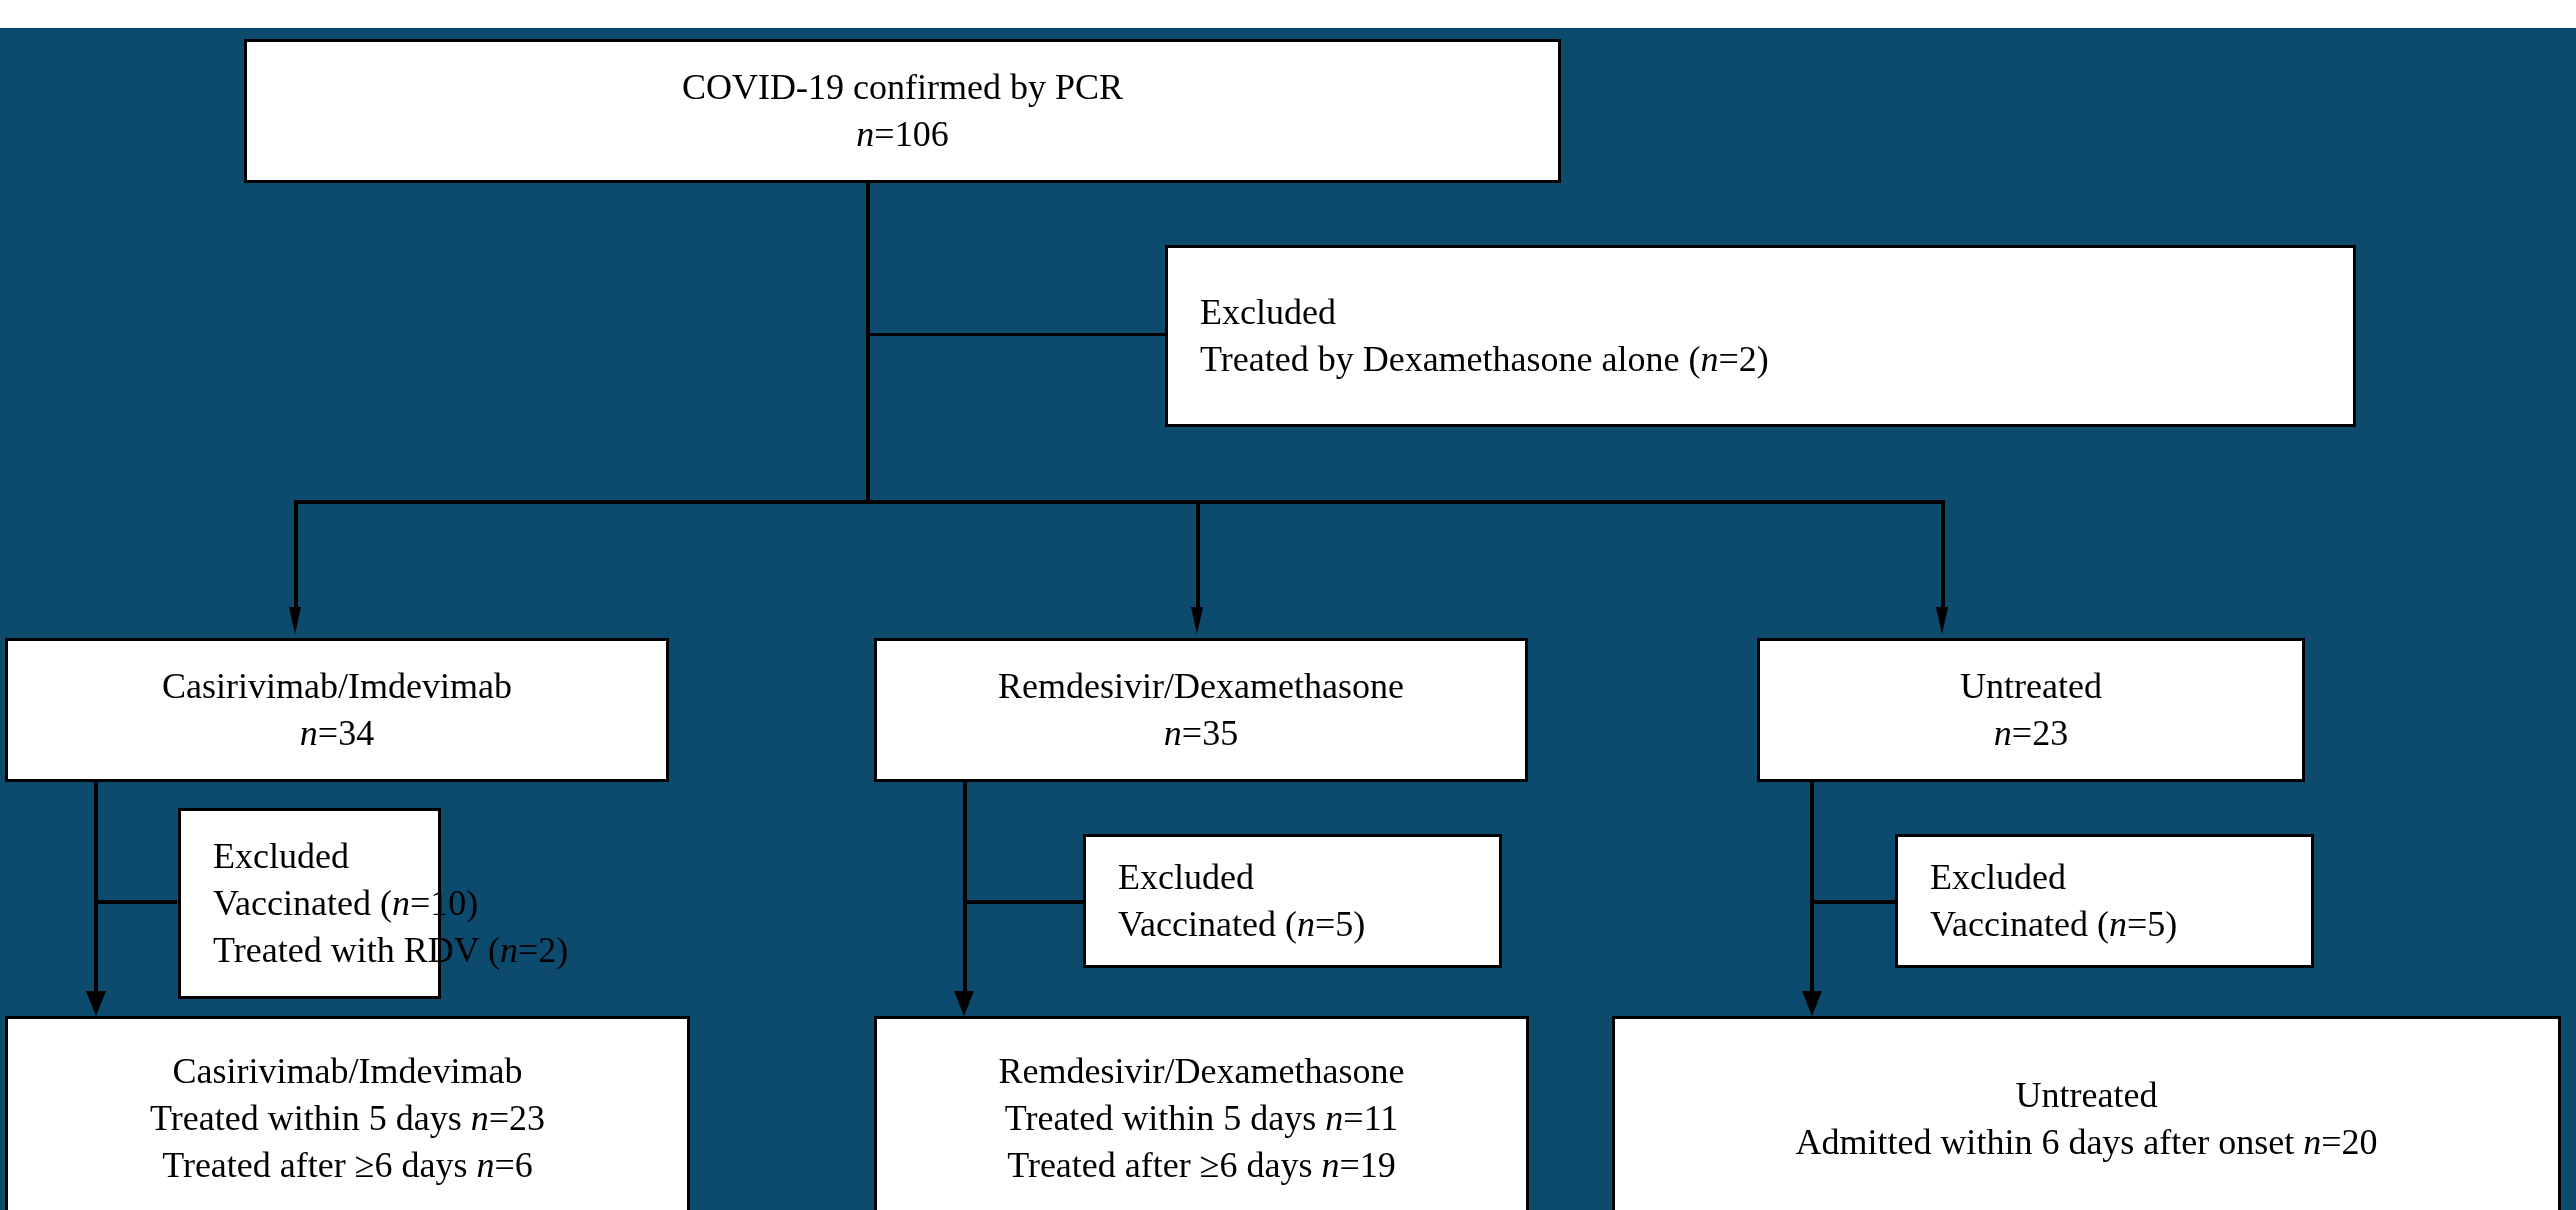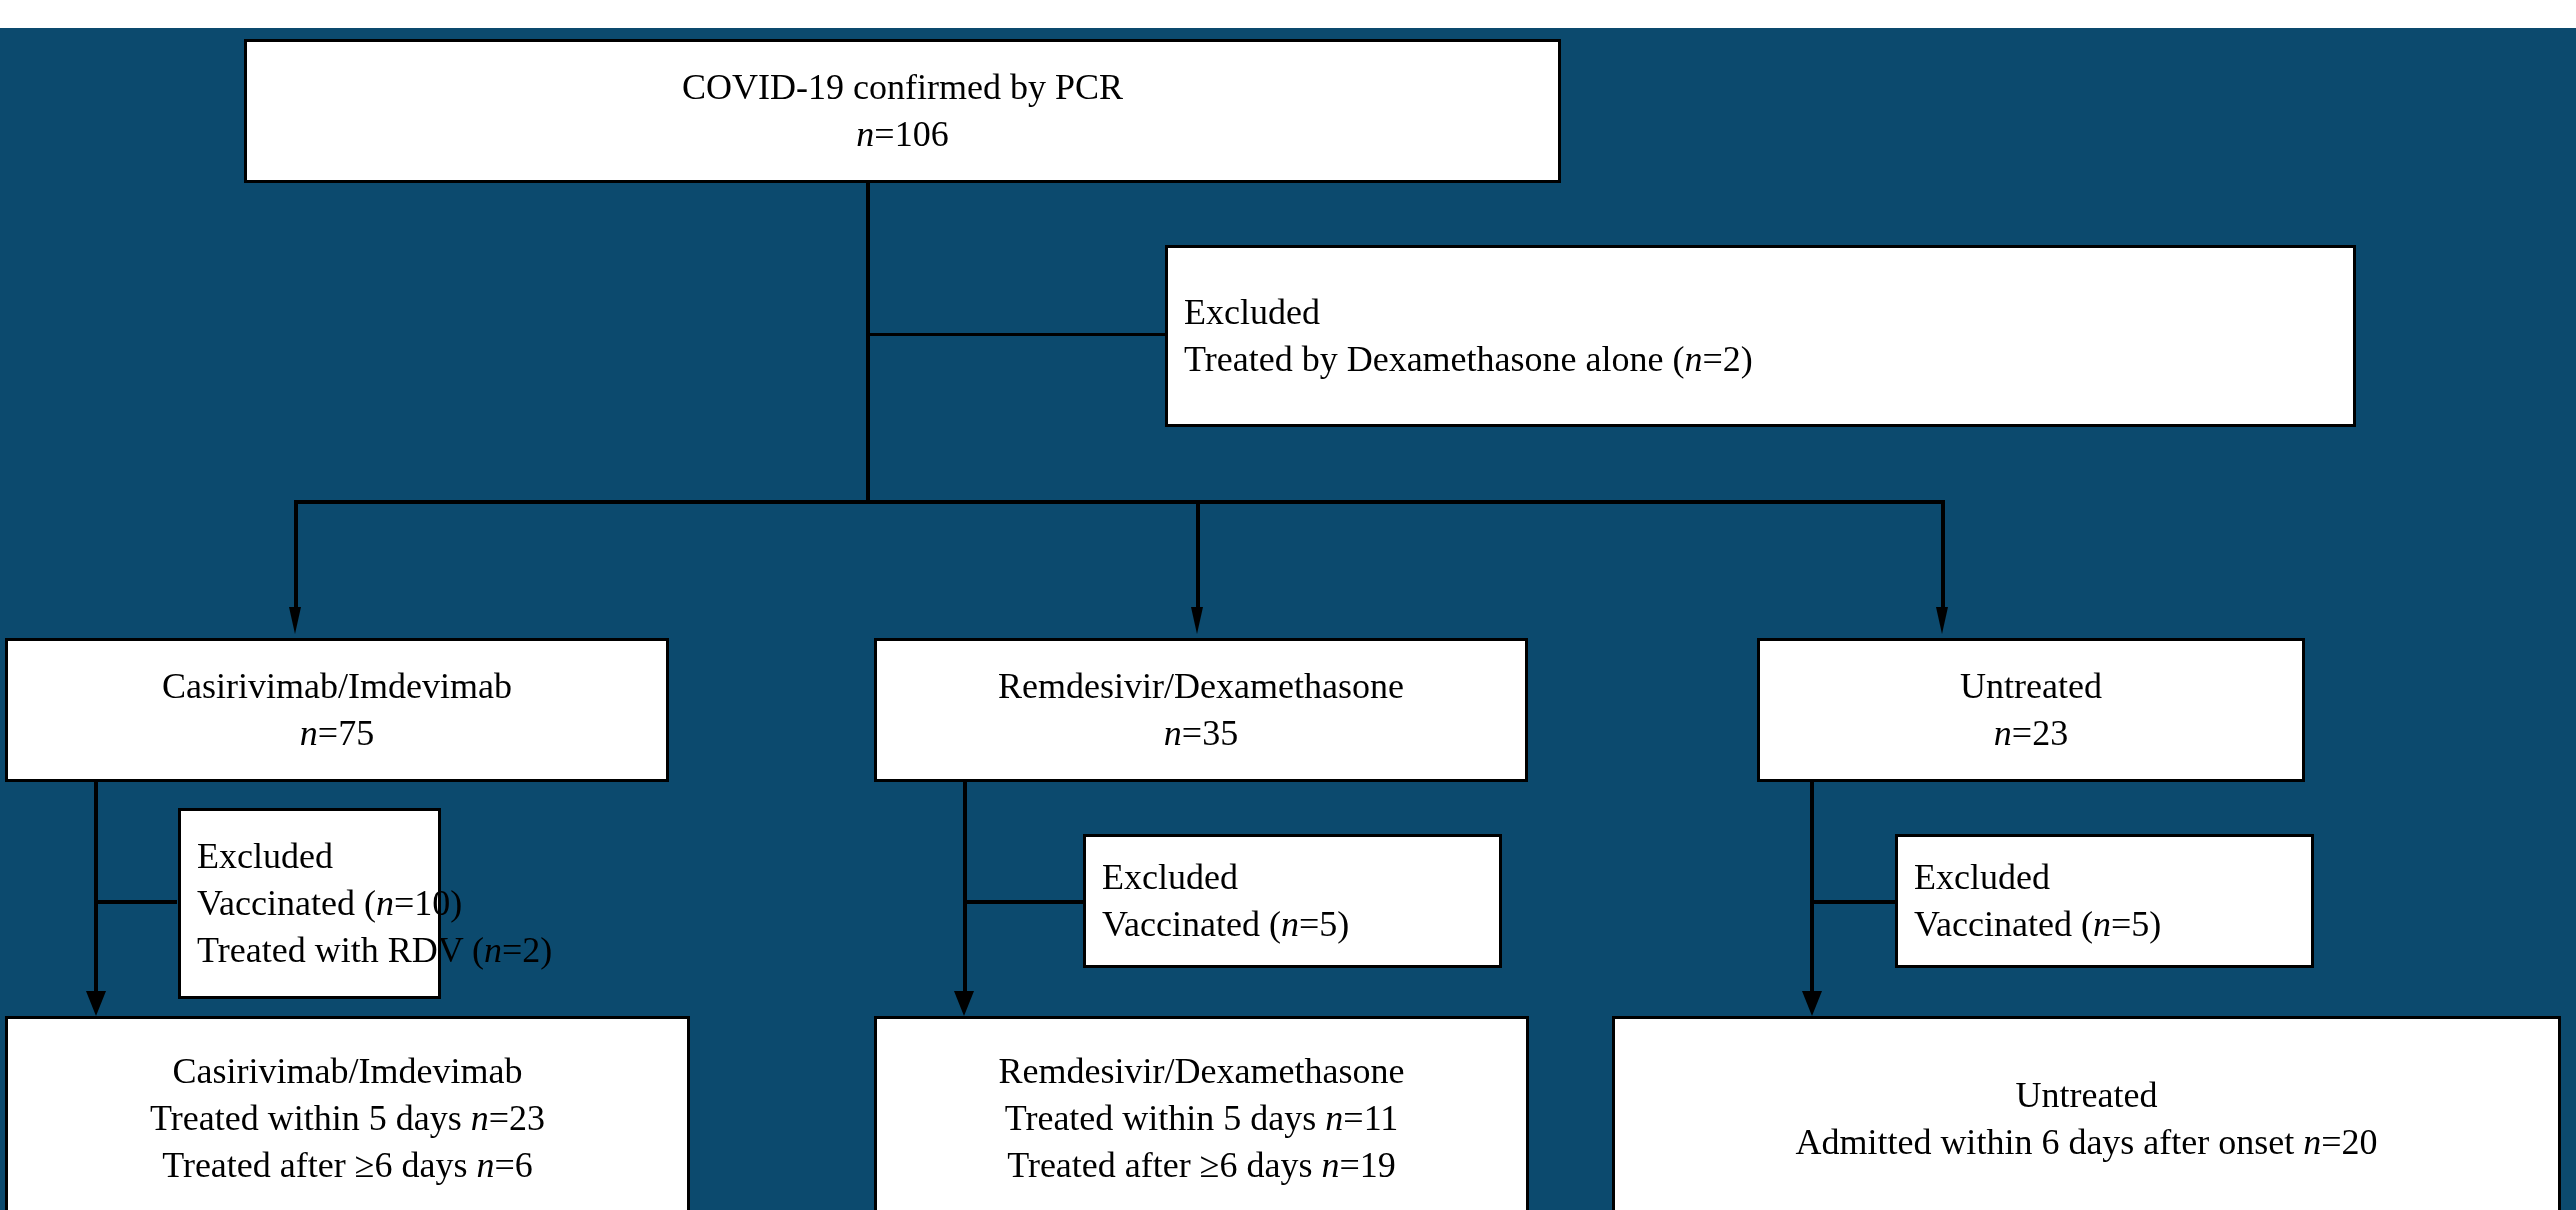--- a/index.html
+++ b/index.html
@@ -32,21 +32,21 @@
   .node.lefty    { align-items: flex-start; }
   .line {
     position: absolute;
     margin: 0;
     line-height: 1.30;
     white-space: nowrap;
     font-size: 36px;
   }
   .node .line { position: static; }
   .node.centered .line { text-align: center; }
-  .node.lefty .line { text-align: right; padding-left: 16px; }
+  .node.lefty .line { text-align: right; padding-left: 32px; }
   .it { font-style: italic; }
 
   
   .vline {
     position: absolute;
     width: 3.7px;
     background: #000000;
   }
   .hline {
     position: absolute;
@@ -95,21 +95,21 @@
   <div class="arrow-thin" style="left:289px; top:579px;"></div>
 
   <div class="vline" style="left:1196px; top:472px; width:3.7px; height:109px;"></div>
   <div class="arrow-thin" style="left:1191px; top:579px;"></div>
 
   <div class="vline" style="left:1941px; top:472px; width:3.7px; height:109px;"></div>
   <div class="arrow-thin" style="left:1936px; top:579px;"></div>
 
   <div class="node centered" style="left:5px; top:610px; width:664px; height:144px;">
     <div class="line">Casirivimab/Imdevimab</div>
-    <div class="line"><span class="it">n</span><span>=75</span></div>
+    <div class="line"><span class="it">n</span><span>=34</span></div>
   </div>
 
   <div class="node centered" style="left:874px; top:610px; width:654px; height:144px;">
     <div class="line">Remdesivir/Dexamethasone</div>
     <div class="line"><span class="it">n</span><span>=35</span></div>
   </div>
 
   <div class="node centered" style="left:1757px; top:610px; width:548px; height:144px;">
     <div class="line">Untreated</div>
     <div class="line"><span class="it">n</span><span>=23</span></div>

